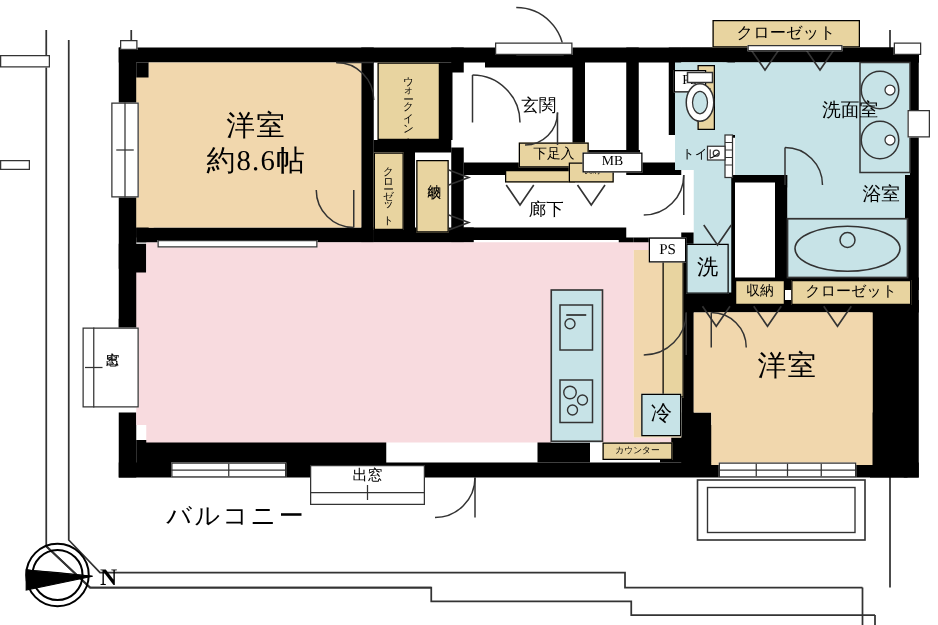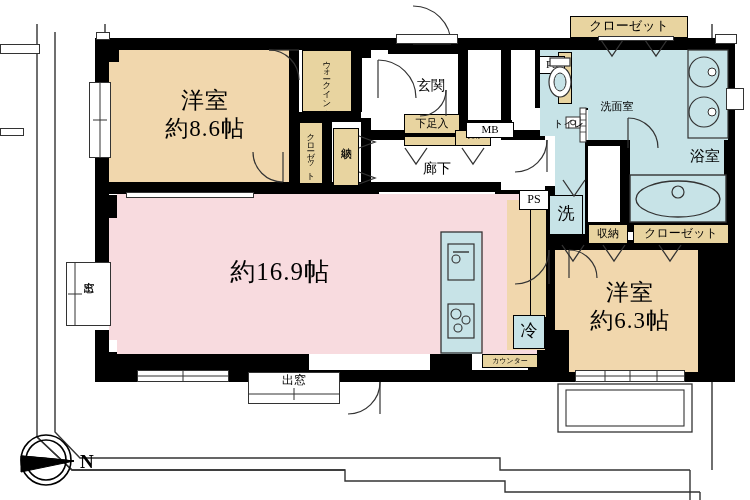--- a/index.html
+++ b/index.html
@@ -19,21 +19,21 @@
   
   .lbl{position:absolute;color:#000;text-align:center;line-height:1.12;
        white-space:nowrap;pointer-events:none;}
   .big{font-size:23px;letter-spacing:1px;}
   .mid{font-size:15px;}
   .sm{font-size:11px;}
   .xs{font-size:8.5px;letter-spacing:0px;}
   .xxs{font-size:7px;}
   .vert{writing-mode:vertical-rl;text-orientation:upright;white-space:nowrap;
         line-height:1.0;}
-  .kana{font-family:"Liberation Sans","DejaVu Sans",sans-serif;text-align:right;}
+  .kana{font-family:"Liberation Sans","DejaVu Sans",sans-serif;}
   svg{display:block;overflow:visible;}
 </style>
 </head>
 <body>
 
 <div id="stage">
 
   <svg class="abs" style="left:0;top:0;width:750px;height:500px;">
 
     <polyline points="37,24 37,437 72,470 345,470 345,470" fill="none" stroke="#333" stroke-width="1.4"></polyline>
@@ -130,21 +130,21 @@
   </div>
 
   <div class="abs closet" style="left:299px;top:122px;width:24px;height:62px;">
     <div class="lbl xs kana vert" style="left:50%;top:4px;transform:translateX(-50%);">クローゼット</div>
   </div>
 
   <div class="abs closet" style="left:333px;top:128px;width:26px;height:58px;">
     <div class="lbl sm vert" style="left:50%;top:10px;transform:translateX(-50%);">収納</div>
   </div>
 
-  <div class="abs closet" style="left:404px;top:114px;width:56px;height:20px;text-decoration:underline;">
+  <div class="abs closet" style="left:415px;top:114px;width:56px;height:20px;text-decoration:underline;">
     <div class="lbl sm" style="left:50%;top:2px;transform:translateX(-50%);font-size:11px;">下足入</div>
   </div>
   <div class="abs closet" style="left:404px;top:136px;width:56px;height:10px;"></div>
 
   <div class="abs closet" style="left:455px;top:130px;width:36px;height:16px;">
     <div class="lbl xxs" style="left:50%;top:2px;transform:translateX(-50%);">収納</div>
   </div>
 
   <div class="abs closet" style="left:570px;top:16px;width:118px;height:22px;">
     <div class="lbl mid kana" style="left:50%;top:2px;transform:translateX(-50%);font-size:13px;">クローゼット</div>
@@ -326,38 +326,37 @@
     <rect x="6" y="2" width="134" height="48" fill="none" stroke="#333" stroke-width="1.3"></rect>
     <rect x="14" y="8" width="118" height="36" fill="none" stroke="#333" stroke-width="1.1"></rect>
   </svg>
 
   <div class="lbl" style="left:135px;top:88px;width:140px;">
     <div class="big">洋室</div>
     <div class="big" style="margin-top:2px;">約8.6帖</div>
   </div>
 
   <div class="lbl" style="left:205px;top:255px;width:150px;">
-    <div class="big" style="margin-top:3px;font-size:25px;">約16.9帖</div>
   </div>
 
   <div class="lbl" style="left:570px;top:280px;width:120px;">
     <div class="big">洋室</div>
-    <div class="big" style="margin-top:2px;">約6.3帖</div>
   </div>
 
   <div class="lbl mid" style="left:403px;top:78px;width:56px;font-size:14px;">玄関</div>
 
   <div class="lbl mid" style="left:409px;top:161px;width:56px;font-size:14px;">廊下</div>
 
-  <div class="lbl" style="left:567px;top:81px;width:100px;font-size:11px;margin-top:19px;">洗面室</div>
+  <div class="lbl" style="left:630px;top:81px;width:100px;font-size:15px;">洗面室</div>
 
   <div class="lbl" style="left:666px;top:148px;width:78px;font-size:15px;">浴室</div>
 
   <div class="lbl xs kana" style="left:538px;top:118px;width:46px;font-size:10px;">トイレ</div>
 
+  <div class="lbl kana" style="left:104px;top:402px;width:170px;font-size:20px;letter-spacing:2px;">バルコニー</div>
 
 
   <svg class="abs" style="left:16px;top:432px;width:90px;height:56px;">
     <circle cx="30" cy="28" r="25" fill="none" stroke="#000" stroke-width="1.6"></circle>
     <circle cx="30" cy="28" r="20" fill="none" stroke="#000" stroke-width="1.6"></circle>
     <polygon points="5,24 58,29 5,40" fill="#000" stroke="#000" stroke-width="1"></polygon>
     <polygon points="5,24 58,29 30,26" fill="#fff" stroke="#000" stroke-width="1"></polygon>
     <text x="64" y="36" font-family="Liberation Serif, serif" font-size="19" font-weight="bold" fill="#000">N</text>
   </svg>
 

